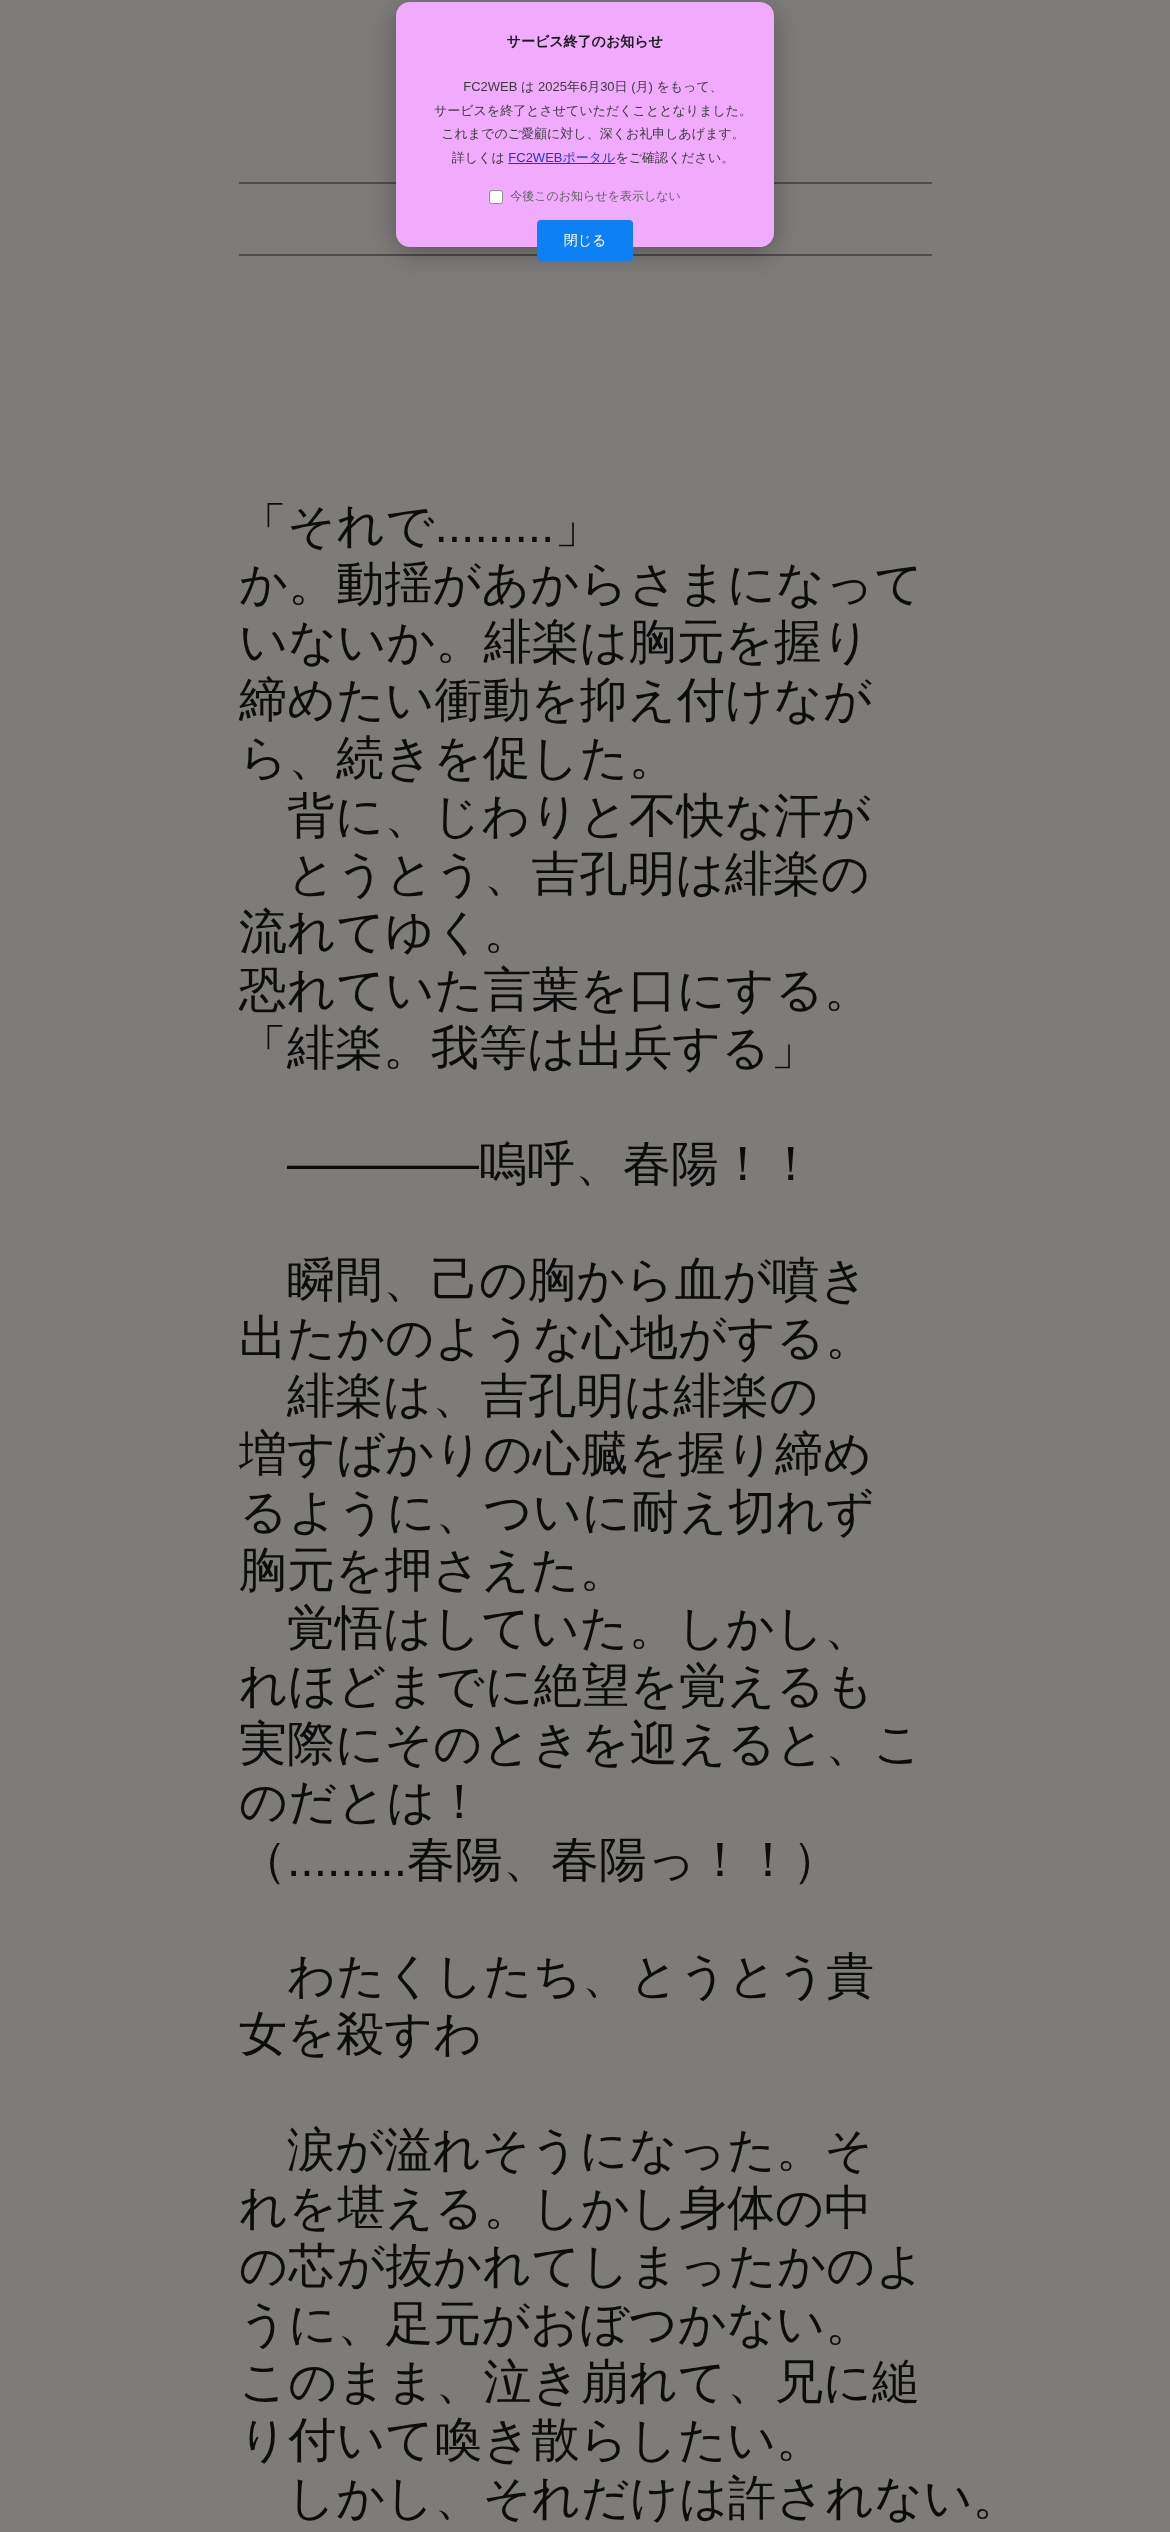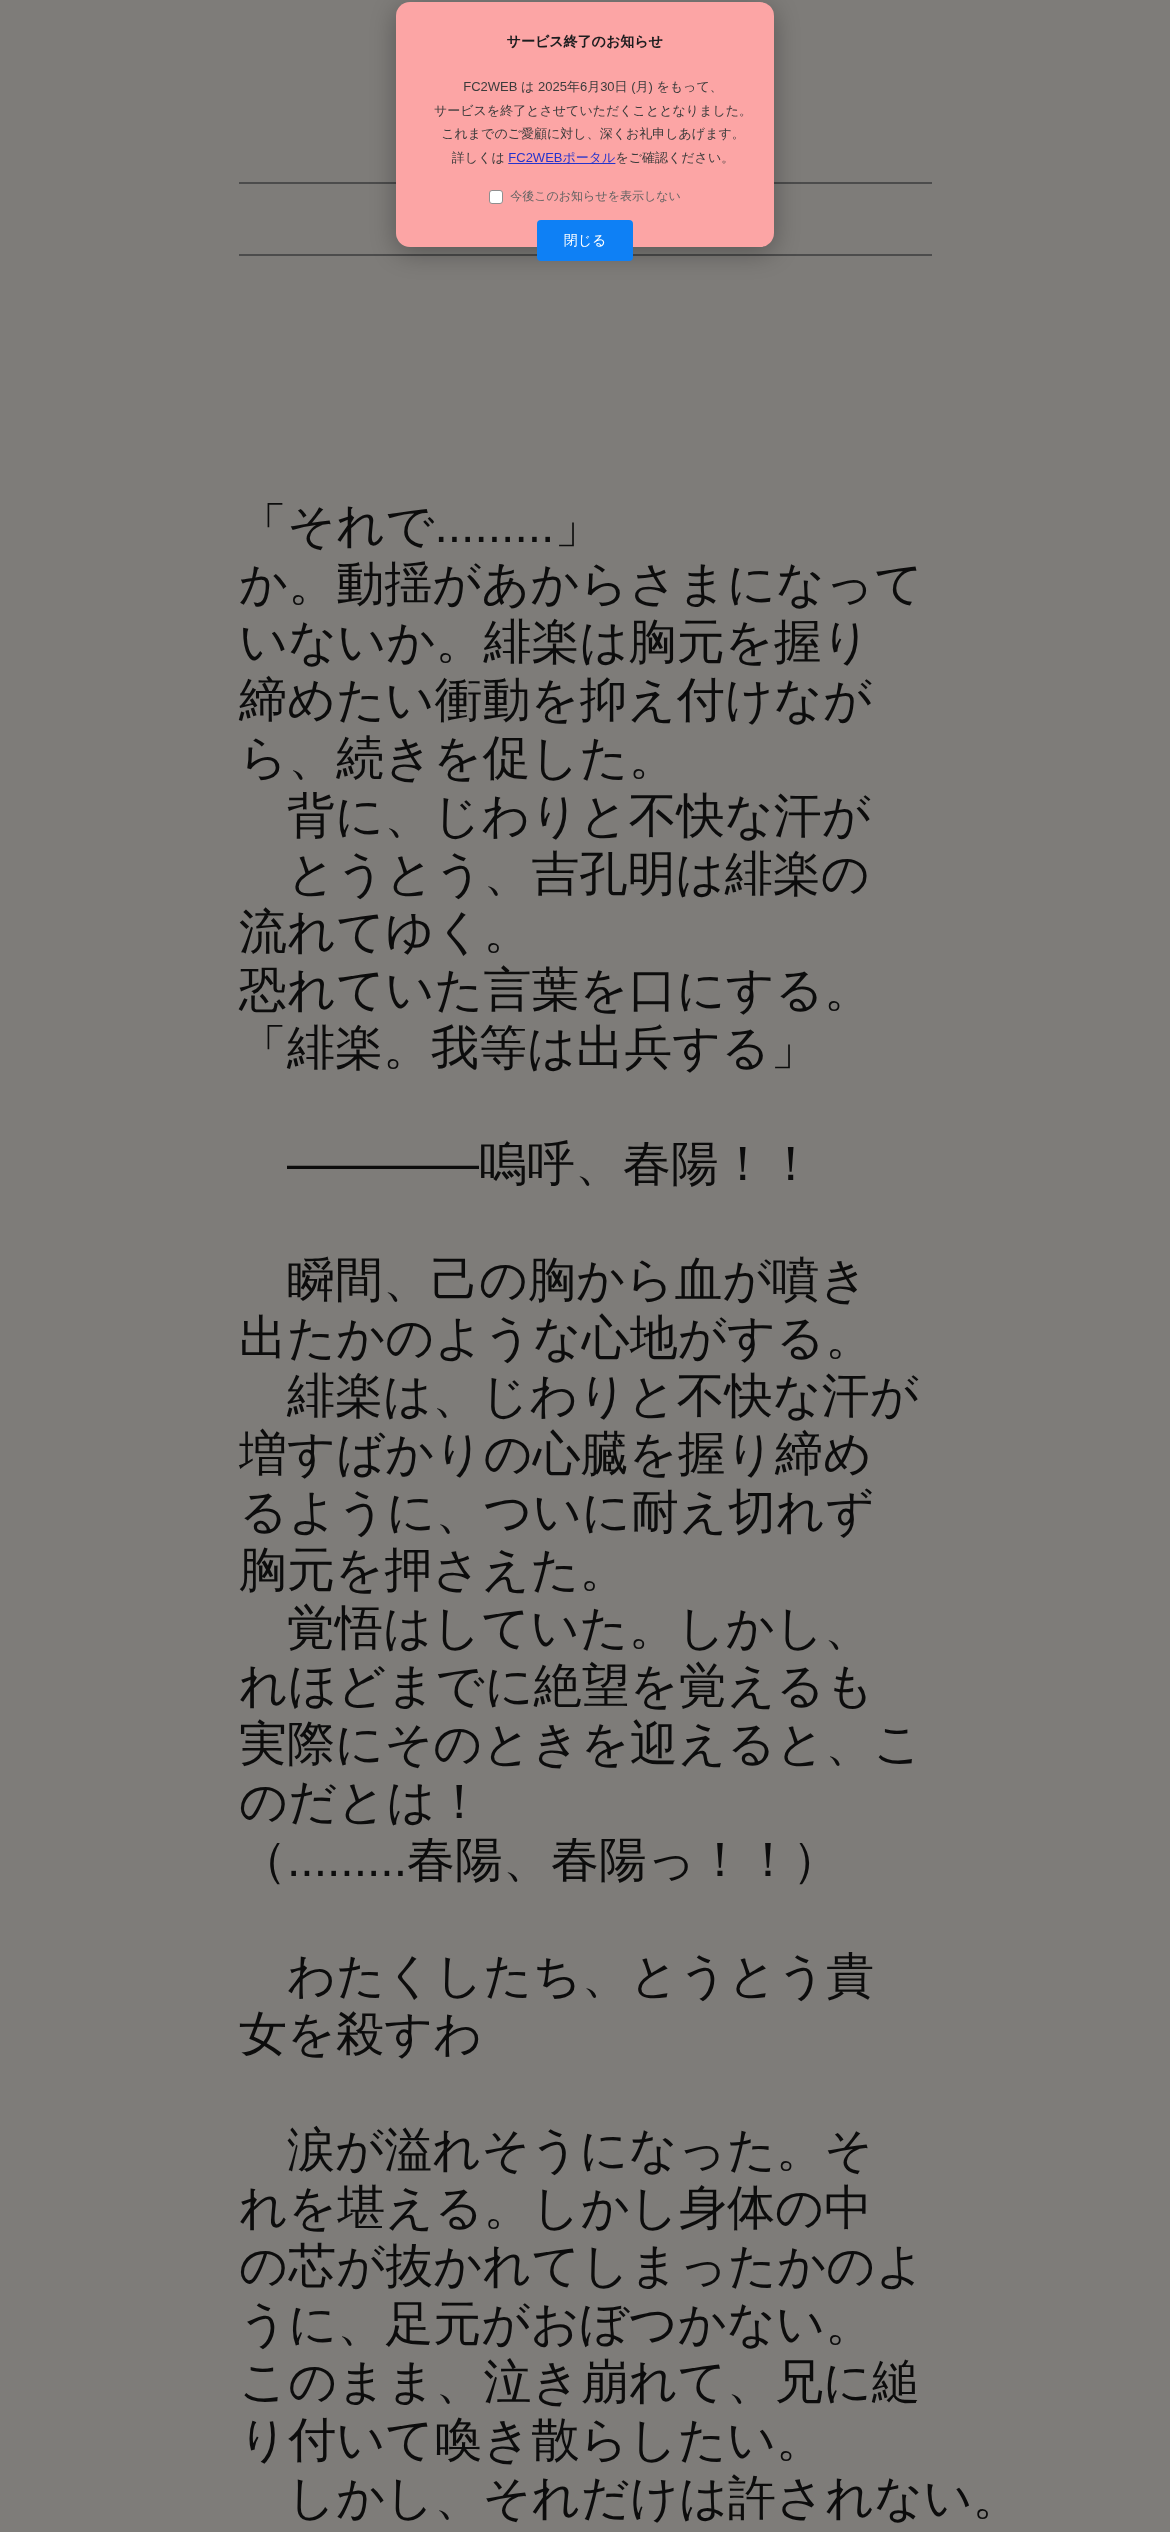--- a/index.html
+++ b/index.html
@@ -20,21 +20,21 @@
   
   .novel {
     position:absolute; left:239px; top:497px; width:726px;
     color:#0c0c0c; font-size:48px;
   }
   .tl { height:58px; line-height:58px; white-space:pre; }
 
   
   .modal {
     position:absolute; left:396px; top:2px; width:378px; height:245px;
-    background:#fca5a5; border-radius:14px;
+    background:#f0abfc; border-radius:14px;
     box-shadow:0 6px 26px rgba(0,0,0,0.30);
     color:#3a3a3a;
     box-sizing:border-box;
   }
   .m-title {
     margin-top:31px; text-align:center;
     font-size:14px; font-weight:bold; color:#1d1d1f;
   }
   .m-body {
     margin-top:24px; text-align:center;
@@ -77,21 +77,21 @@
       <div class="tl">　背に、じわりと不快な汗が</div>
       <div class="tl">　とうとう、吉孔明は緋楽の</div>
       <div class="tl">流れてゆく。</div>
       <div class="tl">恐れていた言葉を口にする。</div>
       <div class="tl">「緋楽。我等は出兵する」</div>
       <div class="tl">&nbsp;</div>
       <div class="tl">　――――嗚呼、春陽！！</div>
       <div class="tl">&nbsp;</div>
       <div class="tl">　瞬間、己の胸から血が噴き</div>
       <div class="tl">出たかのような心地がする。</div>
-      <div class="tl">　緋楽は、じわりと不快な汗が</div>
+      <div class="tl">　緋楽は、吉孔明は緋楽の</div>
       <div class="tl">増すばかりの心臓を握り締め</div>
       <div class="tl">るように、ついに耐え切れず</div>
       <div class="tl">胸元を押さえた。</div>
       <div class="tl">　覚悟はしていた。しかし、</div>
       <div class="tl">れほどまでに絶望を覚えるも</div>
       <div class="tl">実際にそのときを迎えると、こ</div>
       <div class="tl">のだとは！</div>
       <div class="tl">（.........春陽、春陽っ！！）</div>
       <div class="tl">&nbsp;</div>
       <div class="tl">　わたくしたち、とうとう貴</div>

